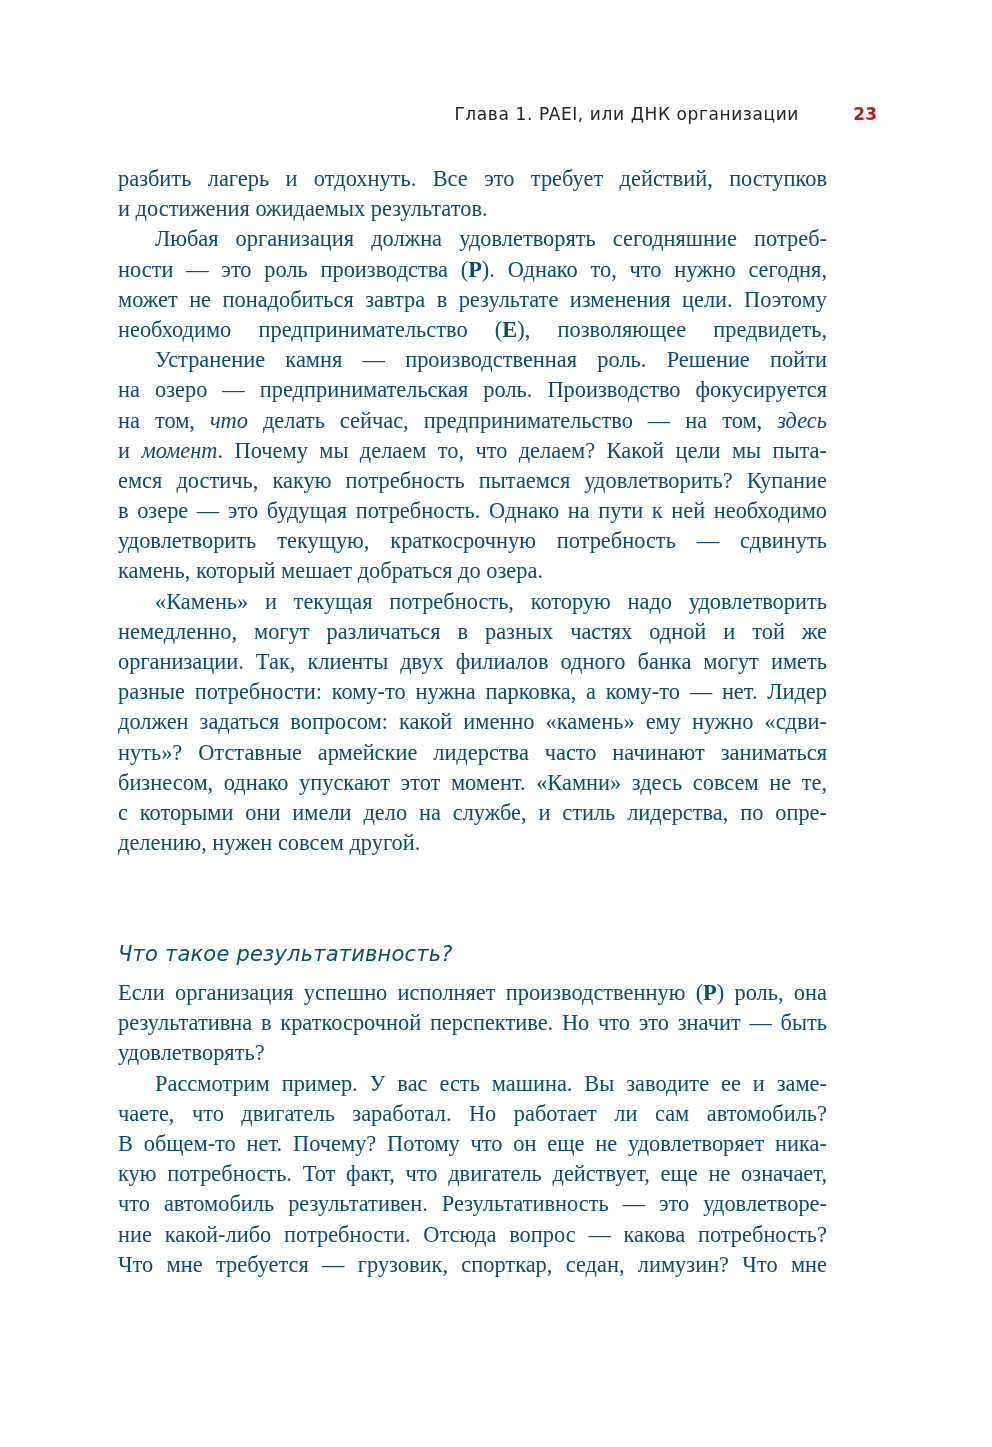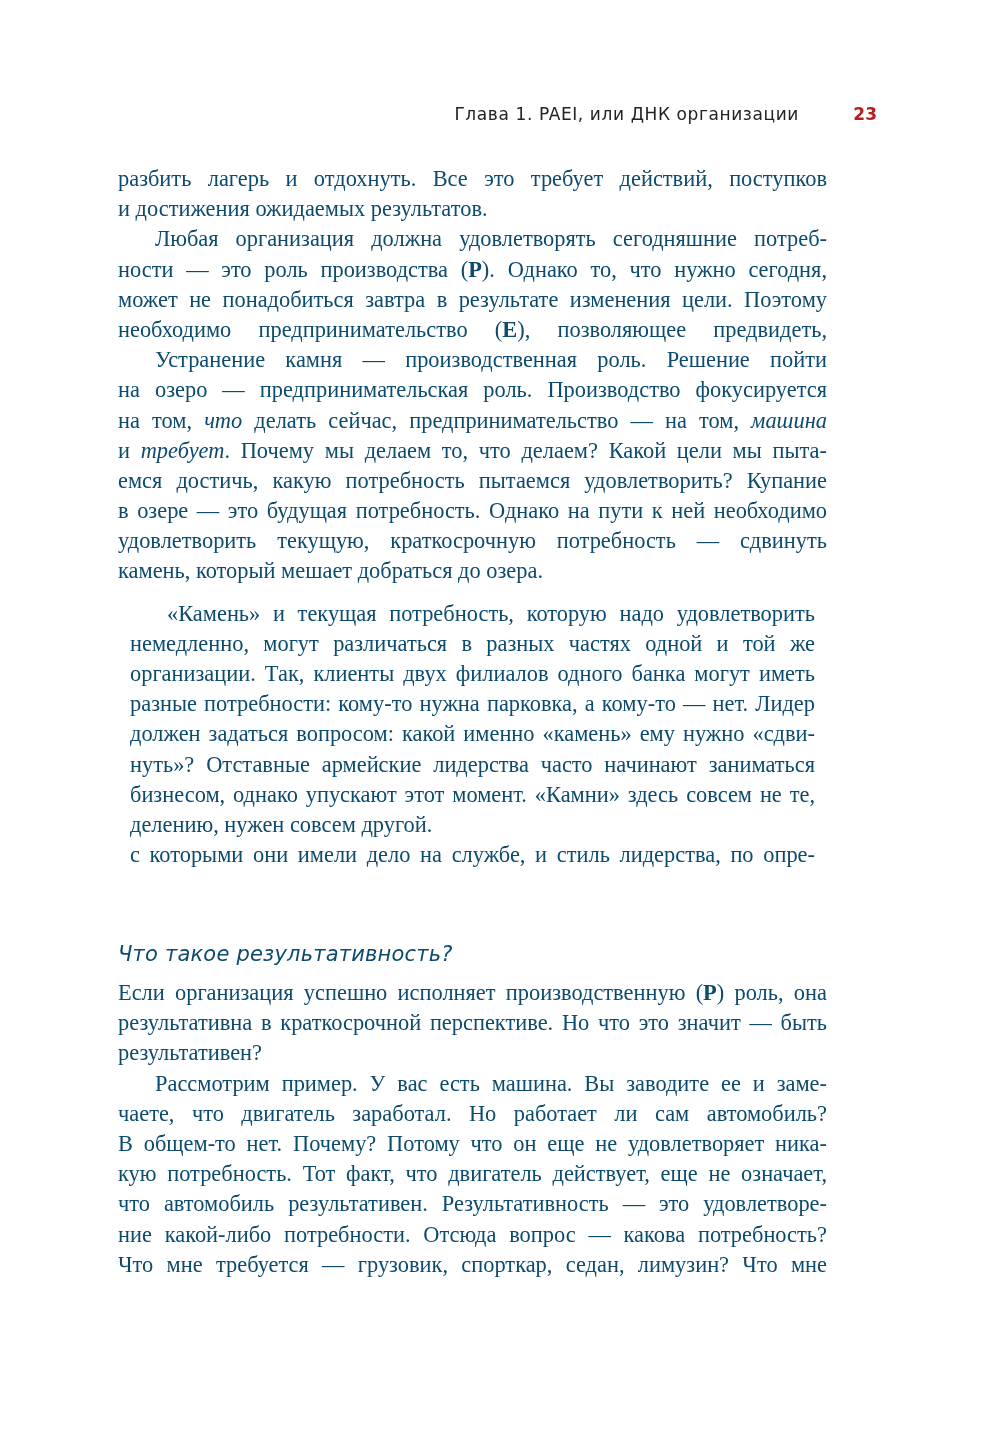--- a/index.html
+++ b/index.html
@@ -48,47 +48,47 @@
     </p>
     <p style="margin: 0px;">
       <span class="line indent">Любая организация должна удовлетворять сегодняшние потреб-</span>
       <span class="line">ности — это роль производства (<span class="b">P</span>). Однако то, что нужно сегодня,</span>
       <span class="line">может не понадобиться завтра в результате изменения цели. Поэтому</span>
       <span class="line">необходимо предпринимательство (<span class="b">E</span>), позволяющее предвидеть,</span>
     </p>
     <p style="margin: 0px;">
       <span class="line indent">Устранение камня — производственная роль. Решение пойти</span>
       <span class="line">на озеро — предпринимательская роль. Производство фокусируется</span>
-      <span class="line">на том, <span class="i">что</span> делать сейчас, предпринимательство — на том, <span class="i">машина</span></span>
-      <span class="line">и <span class="i">требует</span>. Почему мы делаем то, что делаем? Какой цели мы пыта-</span>
+      <span class="line">на том, <span class="i">что</span> делать сейчас, предпринимательство — на том, <span class="i">здесь</span></span>
+      <span class="line">и <span class="i">момент</span>. Почему мы делаем то, что делаем? Какой цели мы пыта-</span>
       <span class="line">емся достичь, какую потребность пытаемся удовлетворить? Купание</span>
       <span class="line">в озере — это будущая потребность. Однако на пути к ней необходимо</span>
       <span class="line">удовлетворить текущую, краткосрочную потребность — сдвинуть</span>
       <span class="line last">камень, который мешает добраться до озера.</span>
     </p>
-    <p style="margin: 12px;">
+    <p style="margin: 0px;">
       <span class="line indent">«Камень» и текущая потребность, которую надо удовлетворить</span>
       <span class="line">немедленно, могут различаться в разных частях одной и той же</span>
       <span class="line">организации. Так, клиенты двух филиалов одного банка могут иметь</span>
       <span class="line">разные потребности: кому-то нужна парковка, а кому-то — нет. Лидер</span>
       <span class="line">должен задаться вопросом: какой именно «камень» ему нужно «сдви-</span>
       <span class="line">нуть»? Отставные армейские лидерства часто начинают заниматься</span>
       <span class="line">бизнесом, однако упускают этот момент. «Камни» здесь совсем не те,</span>
+      <span class="line">с которыми они имели дело на службе, и стиль лидерства, по опре-</span>
       <span class="line last">делению, нужен совсем другой.</span>
-      <span class="line">с которыми они имели дело на службе, и стиль лидерства, по опре-</span>
     </p>
   </div>
 
 <h2 class="heading">Что такое результативность?</h2>
 
 <div class="text-block" id="block2" style="top:978px;">
     <p style="margin: 0px;">
       <span class="line">Если организация успешно исполняет производственную (<span class="b">P</span>) роль, она</span>
       <span class="line">результативна в краткосрочной перспективе. Но что это значит — быть</span>
-      <span class="line last">результативен?</span>
+      <span class="line last">удовлетворять?</span>
     </p>
     <p style="margin: 0px;">
       <span class="line indent">Рассмотрим пример. У вас есть машина. Вы заводите ее и заме-</span>
       <span class="line">чаете, что двигатель заработал. Но работает ли сам автомобиль?</span>
       <span class="line">В общем-то нет. Почему? Потому что он еще не удовлетворяет ника-</span>
       <span class="line">кую потребность. Тот факт, что двигатель действует, еще не означает,</span>
       <span class="line">что автомобиль результативен. Результативность — это удовлетворе-</span>
       <span class="line">ние какой-либо потребности. Отсюда вопрос — какова потребность?</span>
       <span class="line">Что мне требуется — грузовик, спорткар, седан, лимузин? Что мне</span>
     </p>

